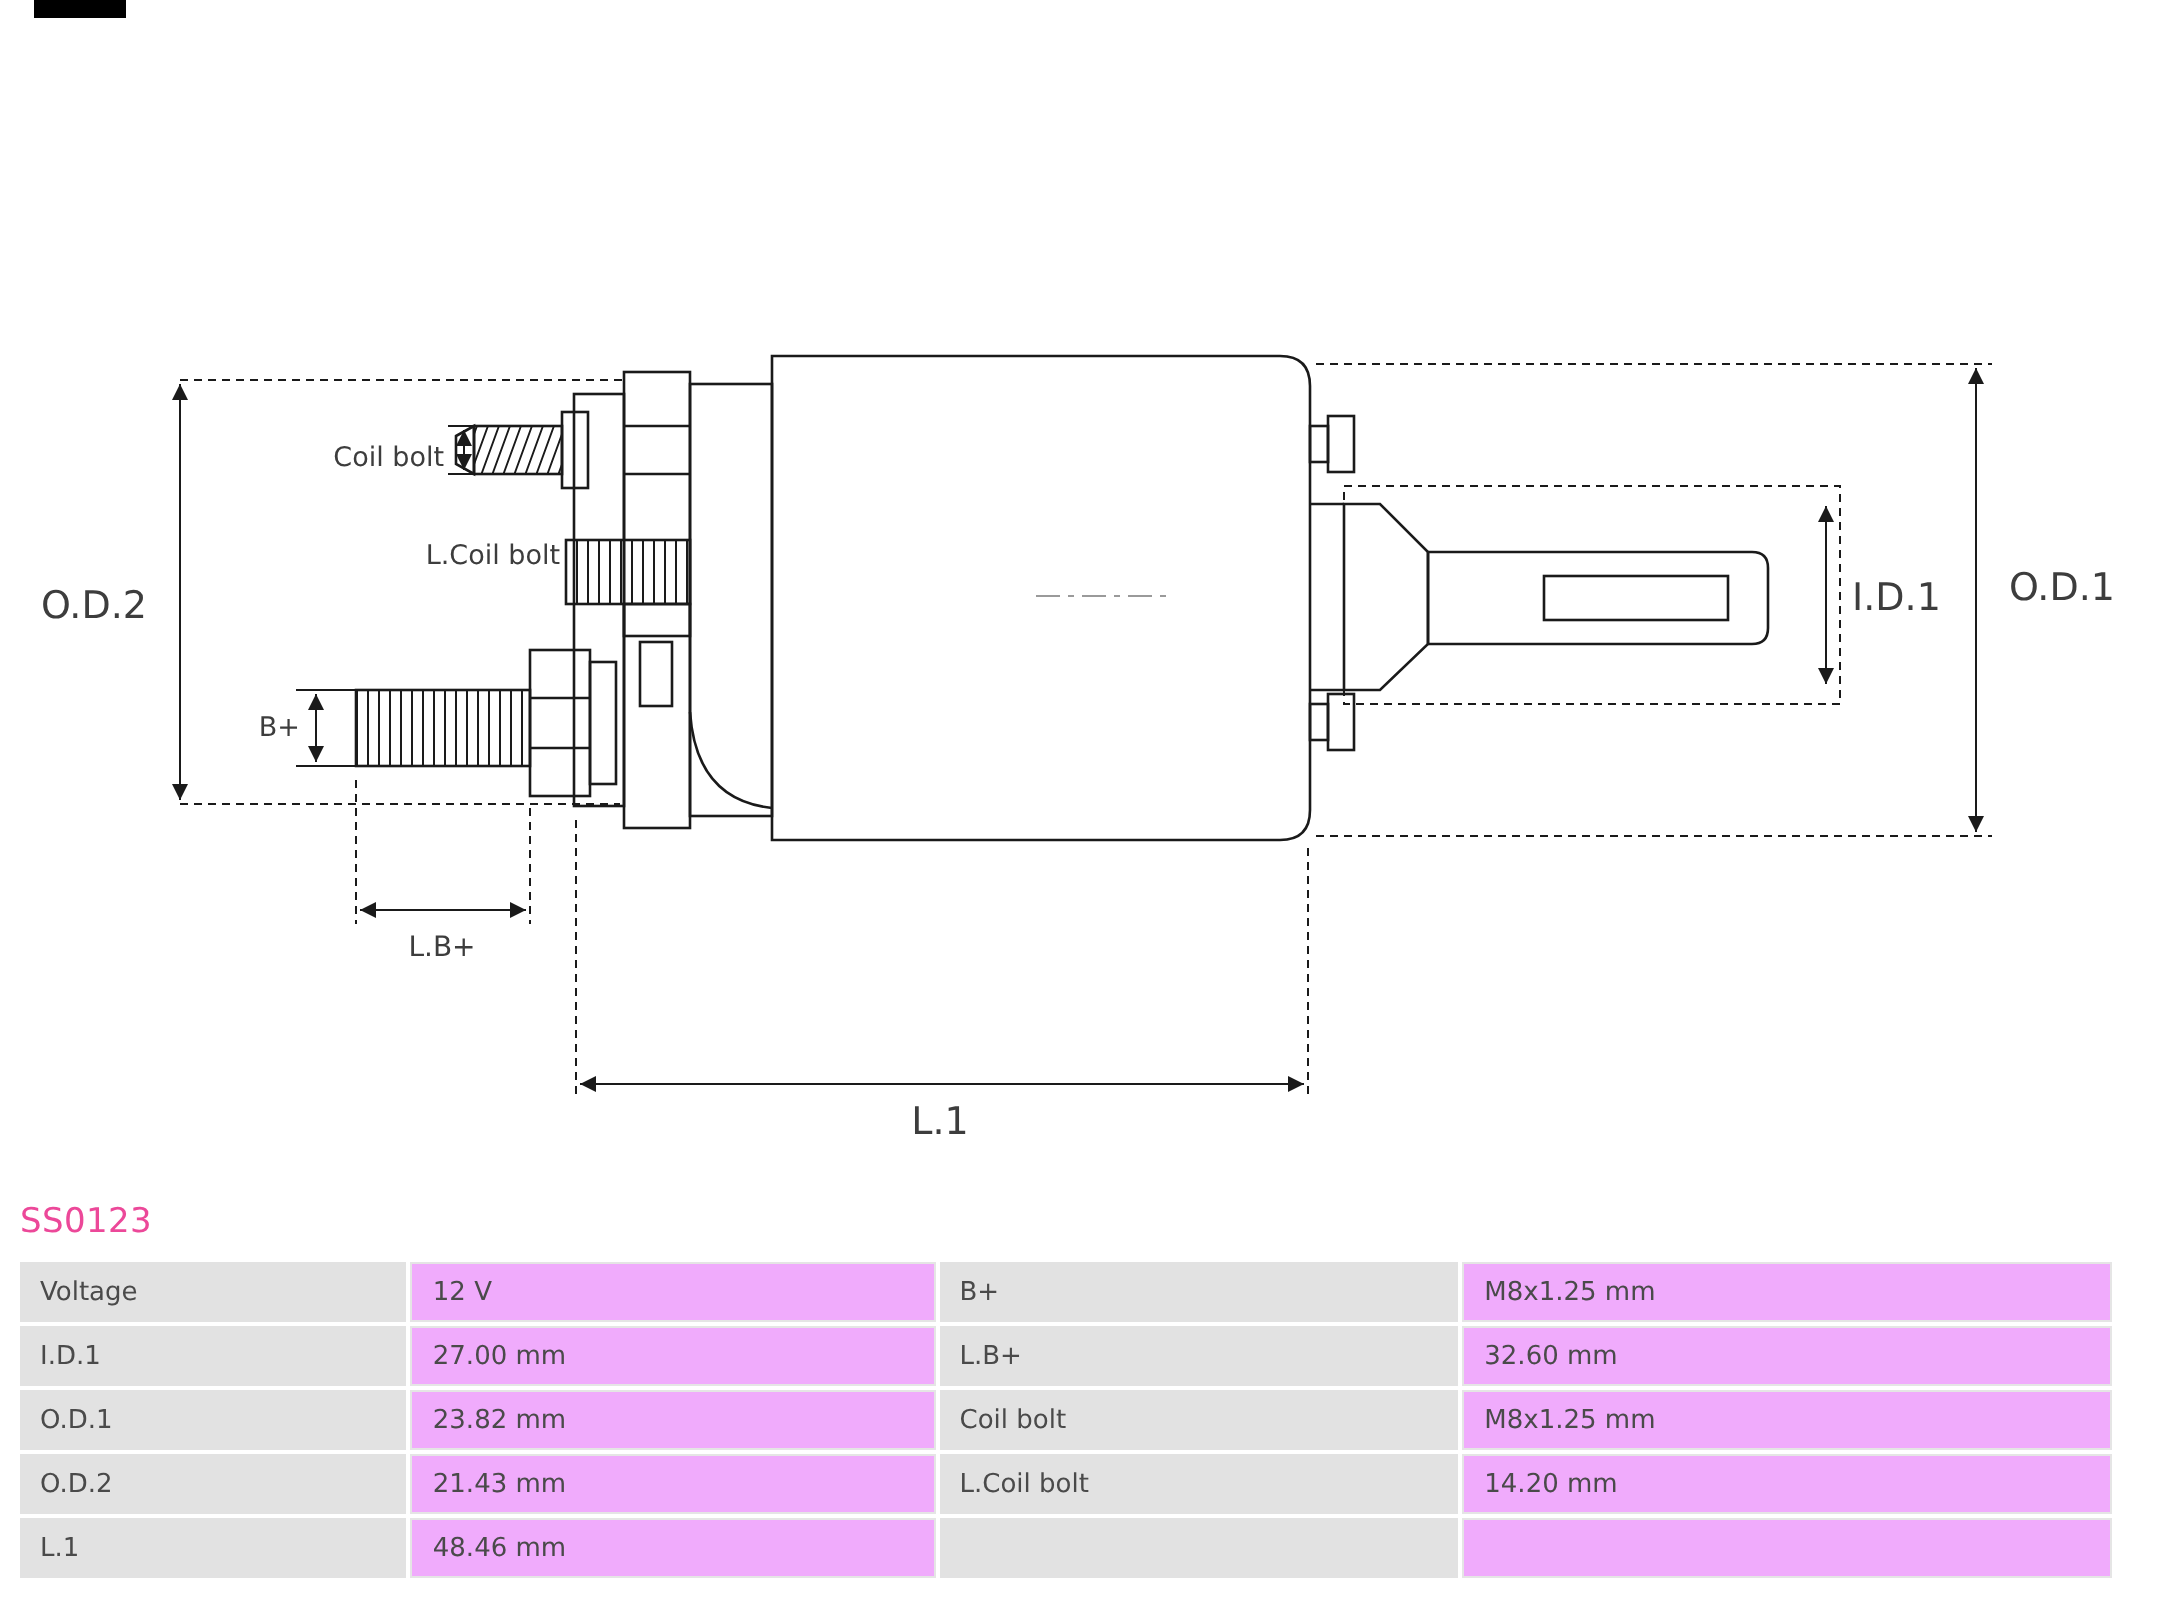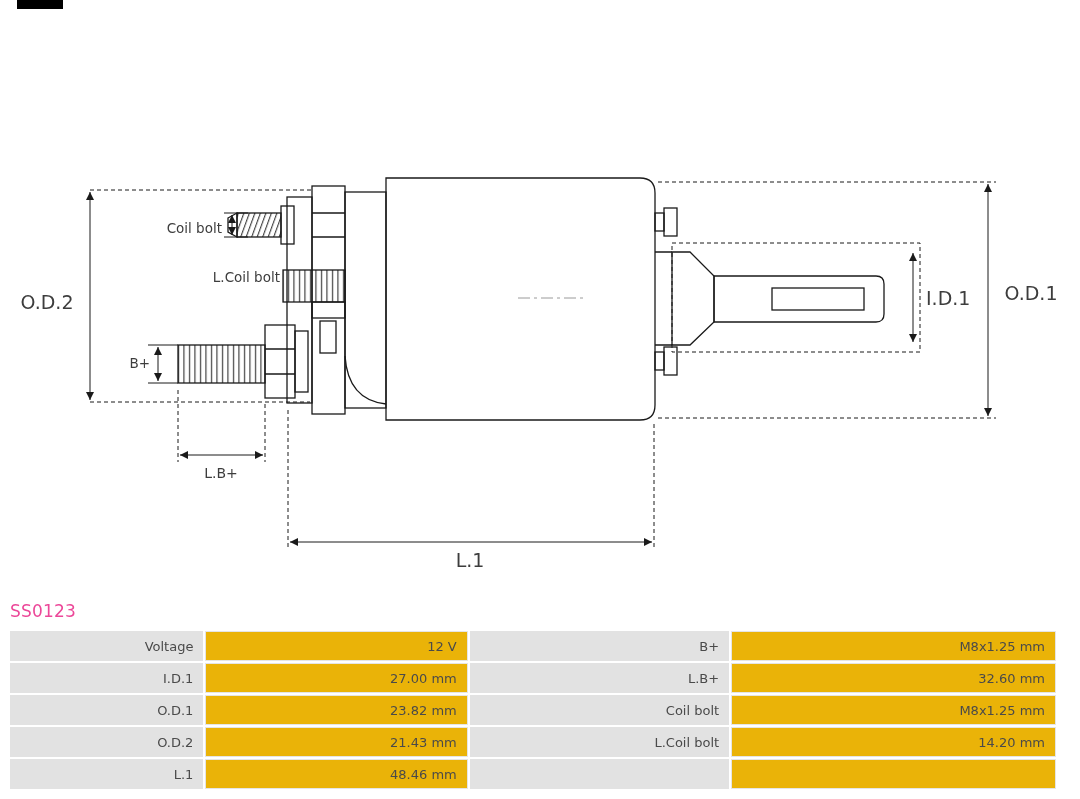--- a/index.html
+++ b/index.html
@@ -12,23 +12,23 @@
 
   svg text { fill:#3d3d3d; }
   .lab-lg { font-size:19px; }
   .lab-sm { font-size:13.5px; }
   .lab-md { font-size:14px; }
 
   .part-number { position:absolute; left:10px; top:601px; font-size:17px; color:#ec4899; letter-spacing:0.2px; }
 
   table.specs { position:absolute; left:8px; top:629px; width:1050px;
                 border-collapse:separate; border-spacing:2px; font-size:13px; color:#4a4a4a; }
-  table.specs td { padding:6px 10px; height:30px; text-align:right; vertical-align:middle; }
+  table.specs td { padding:6px 10px; height:30px; vertical-align:middle; }
   td.lbl { background:#e2e2e2; }
-  td.val { background:#eab308; border:1px solid #e5e5e5; }
+  td.val { background:#f0abfc; border:1px solid #e5e5e5; }
 </style>
 </head>
 <body>
 
 <div class="artifact"></div>
 
 <div class="diagram-wrap">
 <svg width="1080" height="598" viewBox="0 0 1080 598">
   <defs>
     <marker id="arr" viewBox="0 0 10 10" refX="10" refY="5" markerWidth="8" markerHeight="8" orient="auto-start-reverse">

